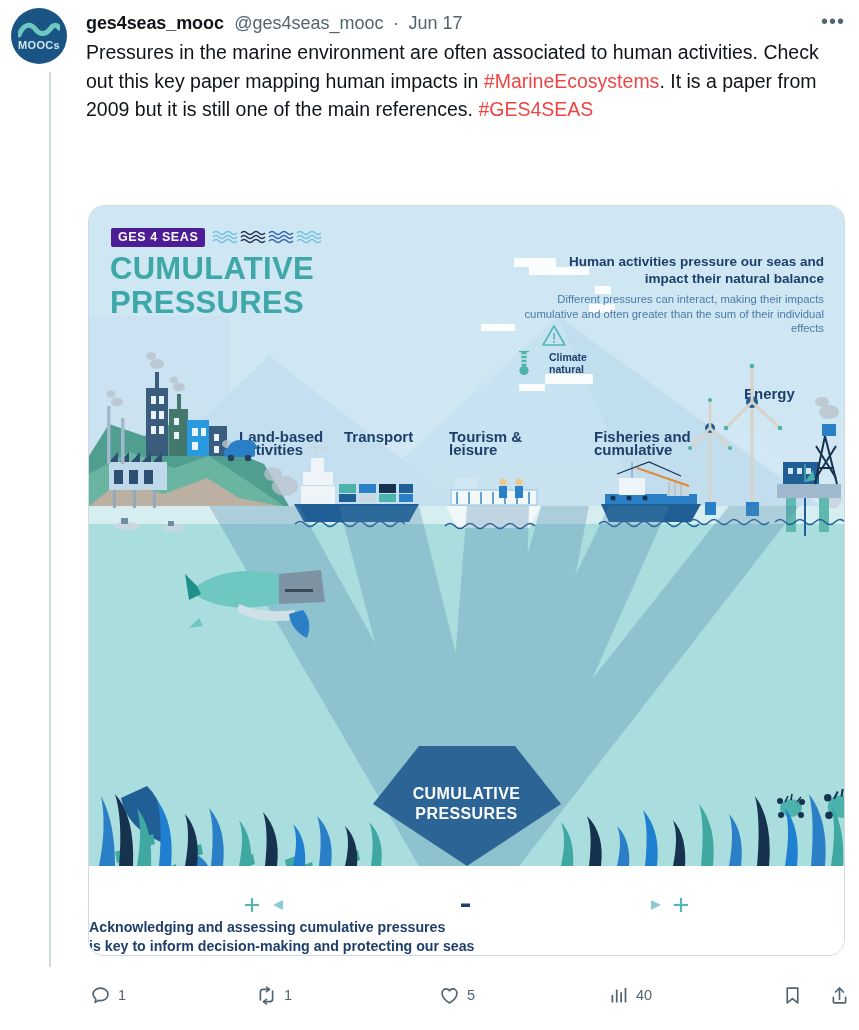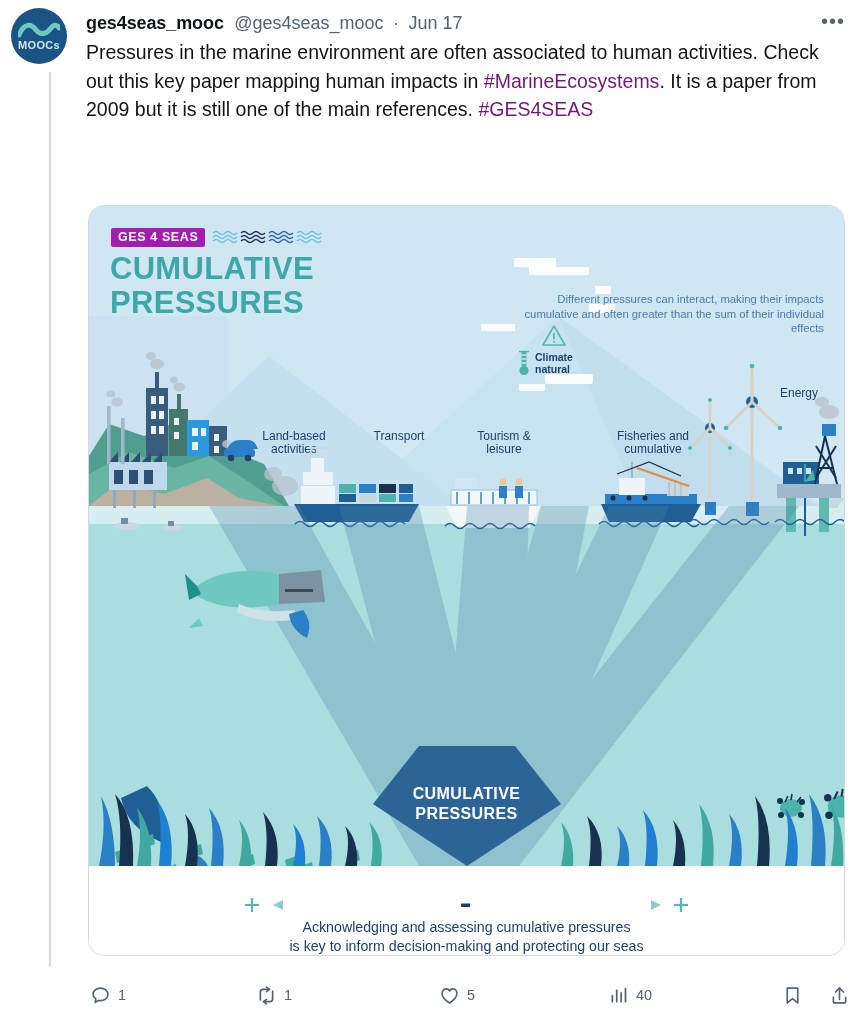--- a/index.html
+++ b/index.html
@@ -43,21 +43,21 @@
     position:absolute;right:13px;top:14px;width:26px;height:20px;color:#536471;
     font-size:20px;line-height:14px;text-align:center;cursor:pointer;letter-spacing:1px;
   }
 
   
   .body{
     position:absolute;left:86px;top:38px;width:742px;
     font-size:19.5px;line-height:28.6px;color:#0f1419;
     word-wrap:break-word;
   }
-  .body a,.link{color:#701a75;text-decoration:none;cursor:pointer;text-align:right;}
+  .body a,.link{color:#ef4444;text-decoration:none;cursor:pointer;text-align:right;}
 
   
   .card{
     position:absolute;left:88px;top:205px;width:757px;height:751px;
     border:1px solid #cfd9de;border-radius:16px;overflow:hidden;box-sizing:border-box;
     background:#fff;
   }
   .info{position:absolute;left:0;top:0;width:755px;height:660px;overflow:hidden;}
 
   
@@ -67,68 +67,68 @@
   .haze{position:absolute;left:0;top:0;width:100%;height:320px;}
 
   
   .surfband{position:absolute;left:0;top:300px;width:100%;height:22px;background:#d6eef0;}
   
   .water{position:absolute;left:0;top:318px;width:100%;height:342px;background:#aaddde;}
 
   
   .logo{position:absolute;left:22px;top:22px;display:flex;align-items:center;gap:6px;}
   .logo-box{
-    background:#a21caf;color:#fff;font-size:12.5px;font-weight:bold;letter-spacing:.6px;
+    background:#4c1d95;color:#fff;font-size:12.5px;font-weight:bold;letter-spacing:.6px;
     padding:3px 7px 3px 7px;border-radius:2px;line-height:13px;
   }
   .logo-waves{display:flex;align-items:center;gap:2px;}
   .title{
     position:absolute;left:21px;top:46px;color:#3ea7a8;
     font-size:31px;font-weight:bold;line-height:34px;letter-spacing:.3px;
   }
 
   
   .headline{
     position:absolute;right:20px;top:47px;width:300px;text-align:right;
     color:#1f3f6b;font-size:13.5px;font-weight:bold;line-height:17px;
   }
   .subhead{
     position:absolute;right:20px;top:86px;width:300px;text-align:right;
     color:#4d7aa8;font-size:11.3px;line-height:14.5px;margin-left:40px;
   }
 
   
   .warn{position:absolute;left:452px;top:118px;}
-  .climate{position:absolute;left:428px;top:144px;display:flex;align-items:center;gap:4px;}
+  .climate{position:absolute;left:428px;top:144px;display:flex;align-items:center;gap:18px;}
   .climate-txt{color:#1f3f6b;font-size:10.5px;font-weight:bold;line-height:12px;}
 
   
-  .alabel{position:absolute;color:#1f3f6b;font-size:12px;font-weight:normal;
-          line-height:13px;text-align:center;}
+  .alabel{position:absolute;color:#1f3f6b;font-size:15px;font-weight:bold;
+          line-height:13px;text-align:left;}
 
   
   .cones{position:absolute;left:0;top:0;width:100%;height:660px;}
 
   
   .cumbadge{
     position:absolute;left:50%;transform:translateX(-50%);top:578px;
     text-align:center;color:#fff;font-size:16px;font-weight:bold;line-height:20px;
     letter-spacing:.4px;z-index:5;
   }
 
   
   .caption{position:absolute;left:0;top:660px;width:755px;height:89px;background:#fff;}
   .ocean-h{
     position:absolute;left:0;top:8px;width:100%;text-align:center;
     color:#4d7aa8;font-size:13px;
   }
   .axis{position:absolute;left:0;top:30px;width:100%;height:18px;}
   .tagline{
-    position:absolute;left:0;top:52px;width:100%;text-align:center;
-    color:#1f3f6b;font-size:14.2px;font-weight:normal;line-height:19px;
+    position:absolute;left:0;top:52px;width:100%;
+    color:#1f3f6b;font-size:14.2px;font-weight:bold;line-height:19px;
   }
 
   
   .actions{position:absolute;left:86px;top:982px;width:760px;height:34px;}
   .act{position:absolute;display:flex;align-items:center;gap:7px;color:#536471;
        font-size:14.5px;cursor:pointer;top:0;height:26px;}
   .act svg{display:block;}
   .act-reply{left:4px;}
   .act-rt{left:170px;}
   .act-like{left:353px;}
@@ -209,20 +209,21 @@
             </g>
           </g>
         </svg>
       </div>
 
       <div class="title">
         <div>CUMULATIVE</div>
         <div>PRESSURES</div>
       </div>
 
+      <div class="headline">Human activities pressure our seas and impact their natural balance</div>
       <div class="subhead">Different pressures can interact, making their impacts cumulative and often greater than the sum of their individual effects</div>
 
       <svg class="warn" width="26" height="23" viewBox="0 0 26 23">
         <path d="M13 2 L24 21 L2 21 Z" fill="none" stroke="#57b6b3" stroke-width="1.6" stroke-linejoin="round"></path>
         <rect x="12.2" y="9" width="1.7" height="6.5" fill="#57b6b3"></rect>
         <rect x="12.2" y="17" width="1.7" height="1.7" fill="#57b6b3"></rect>
       </svg>
       <div class="climate">
         <svg width="14" height="26" viewBox="0 0 14 26">
           <rect x="4.5" y="1" width="5" height="16" rx="2.5" fill="#4cb2ac"></rect>

